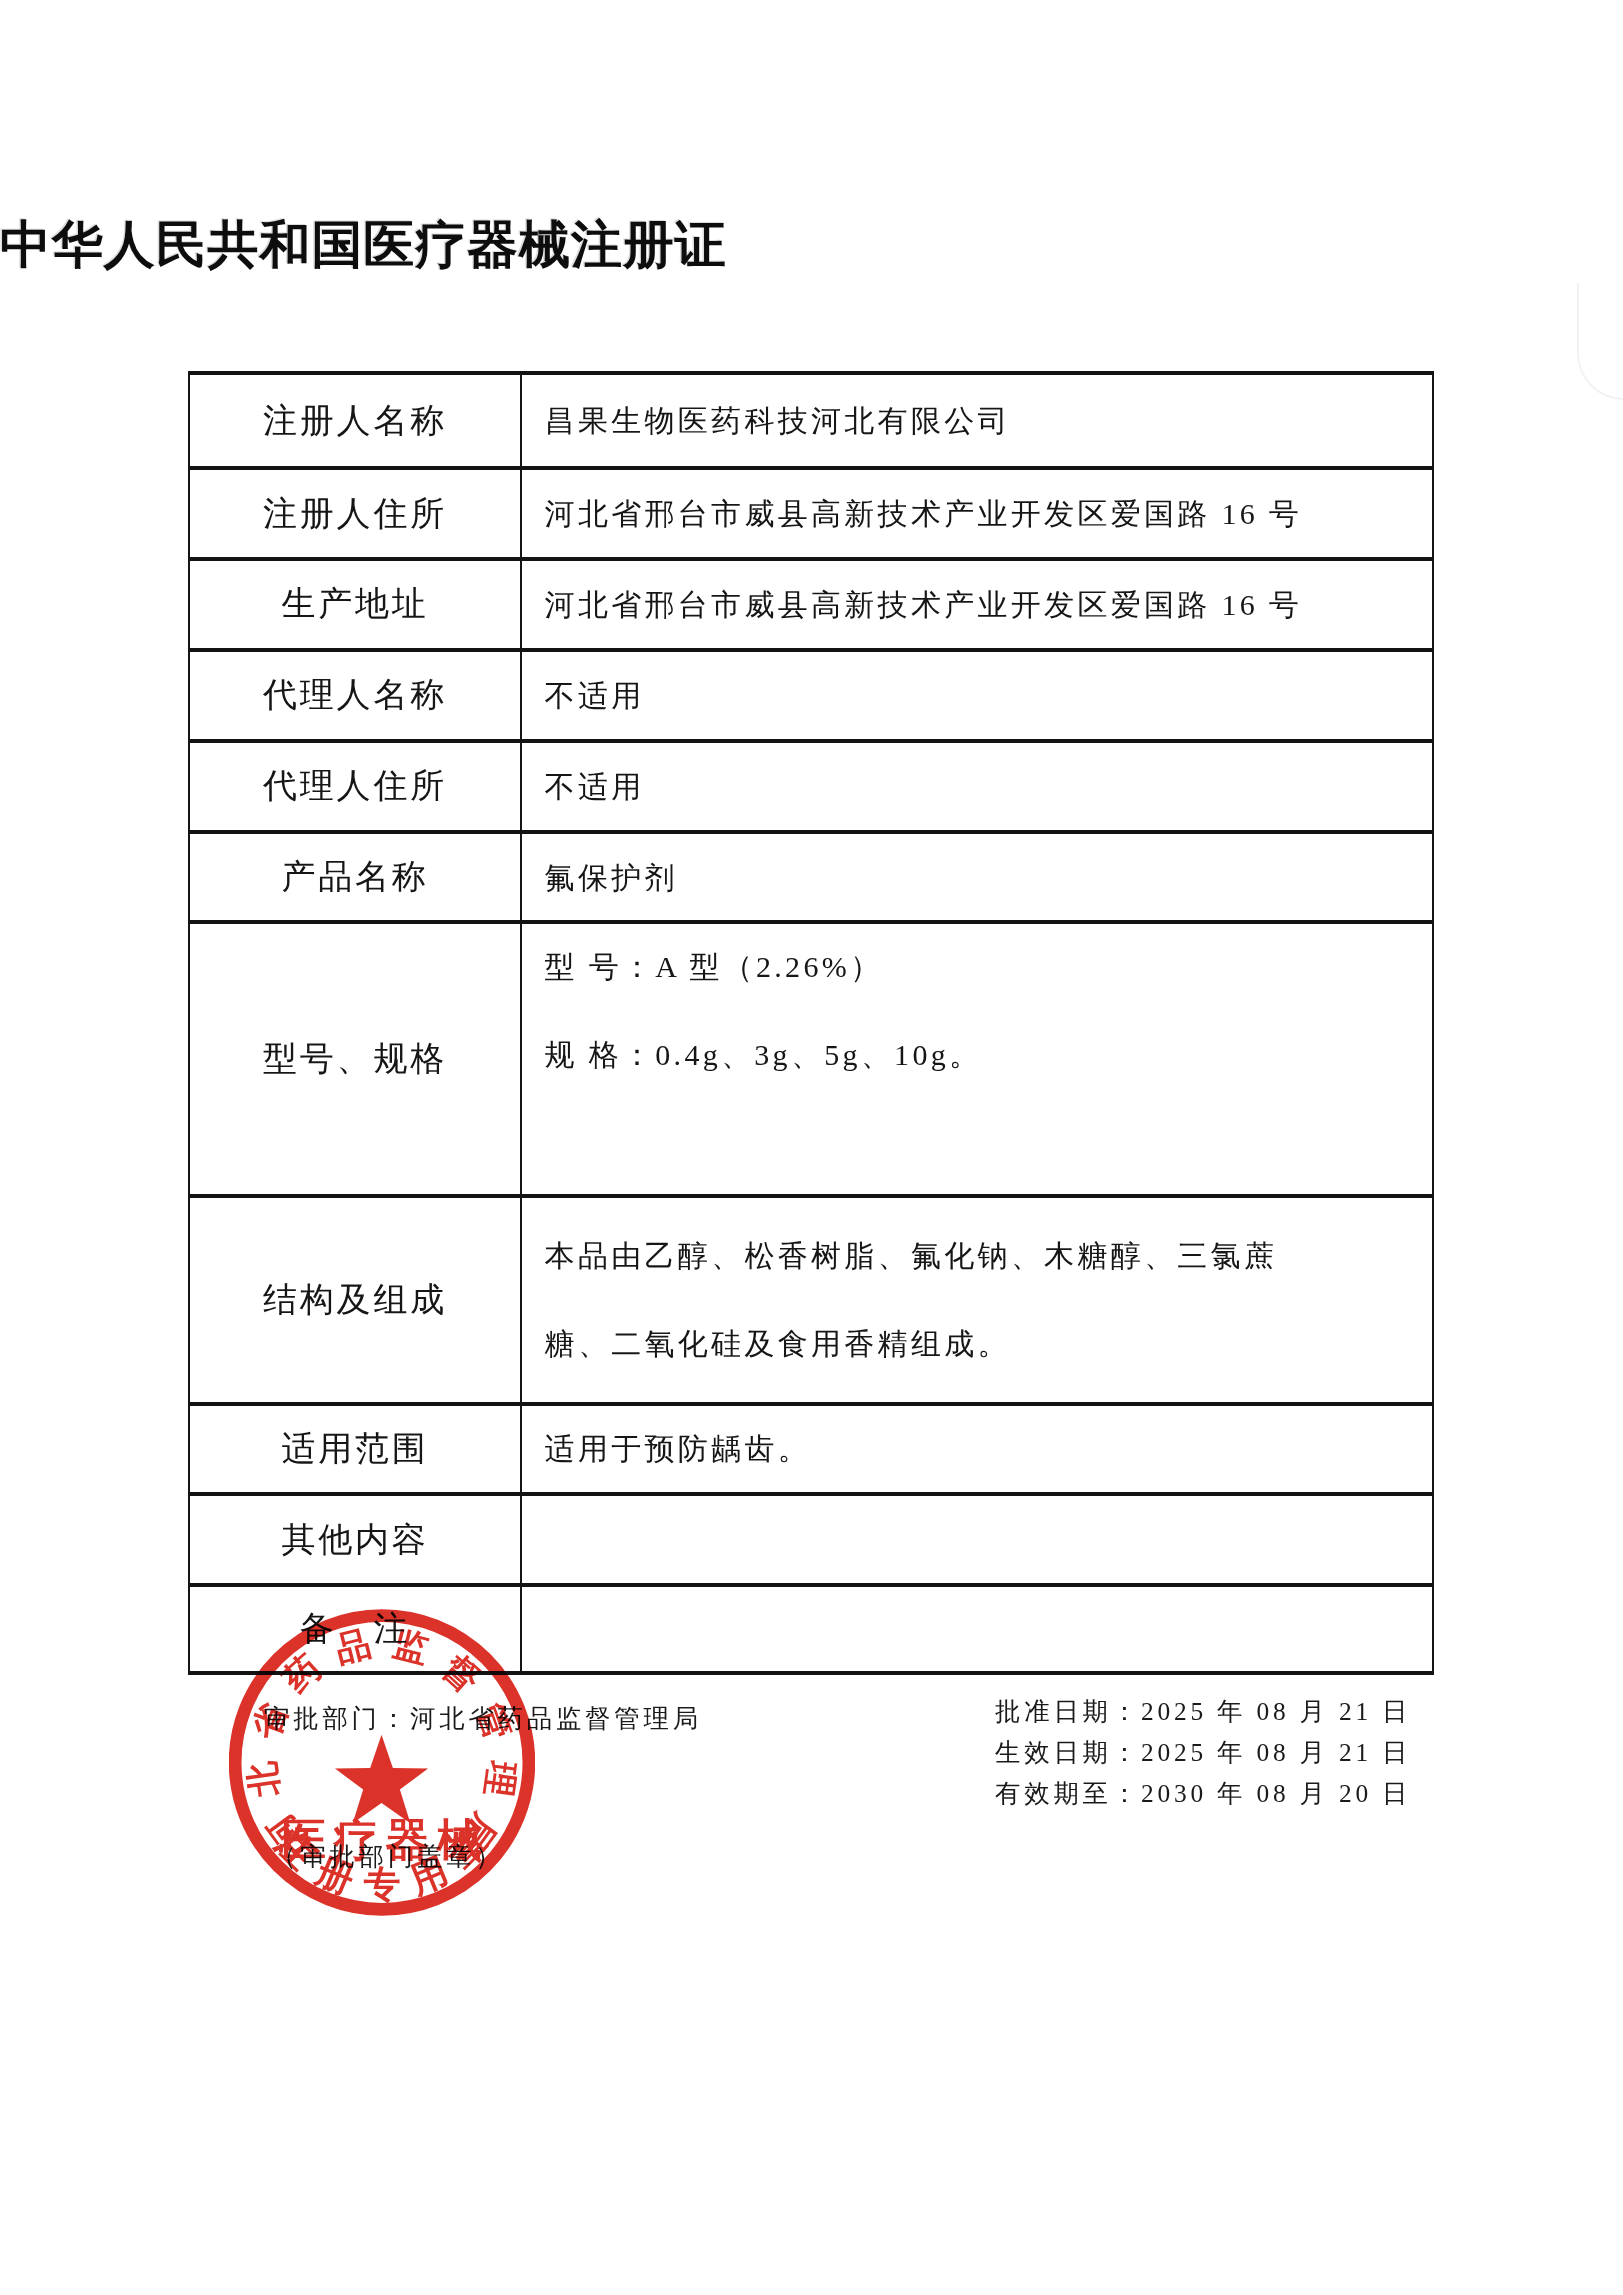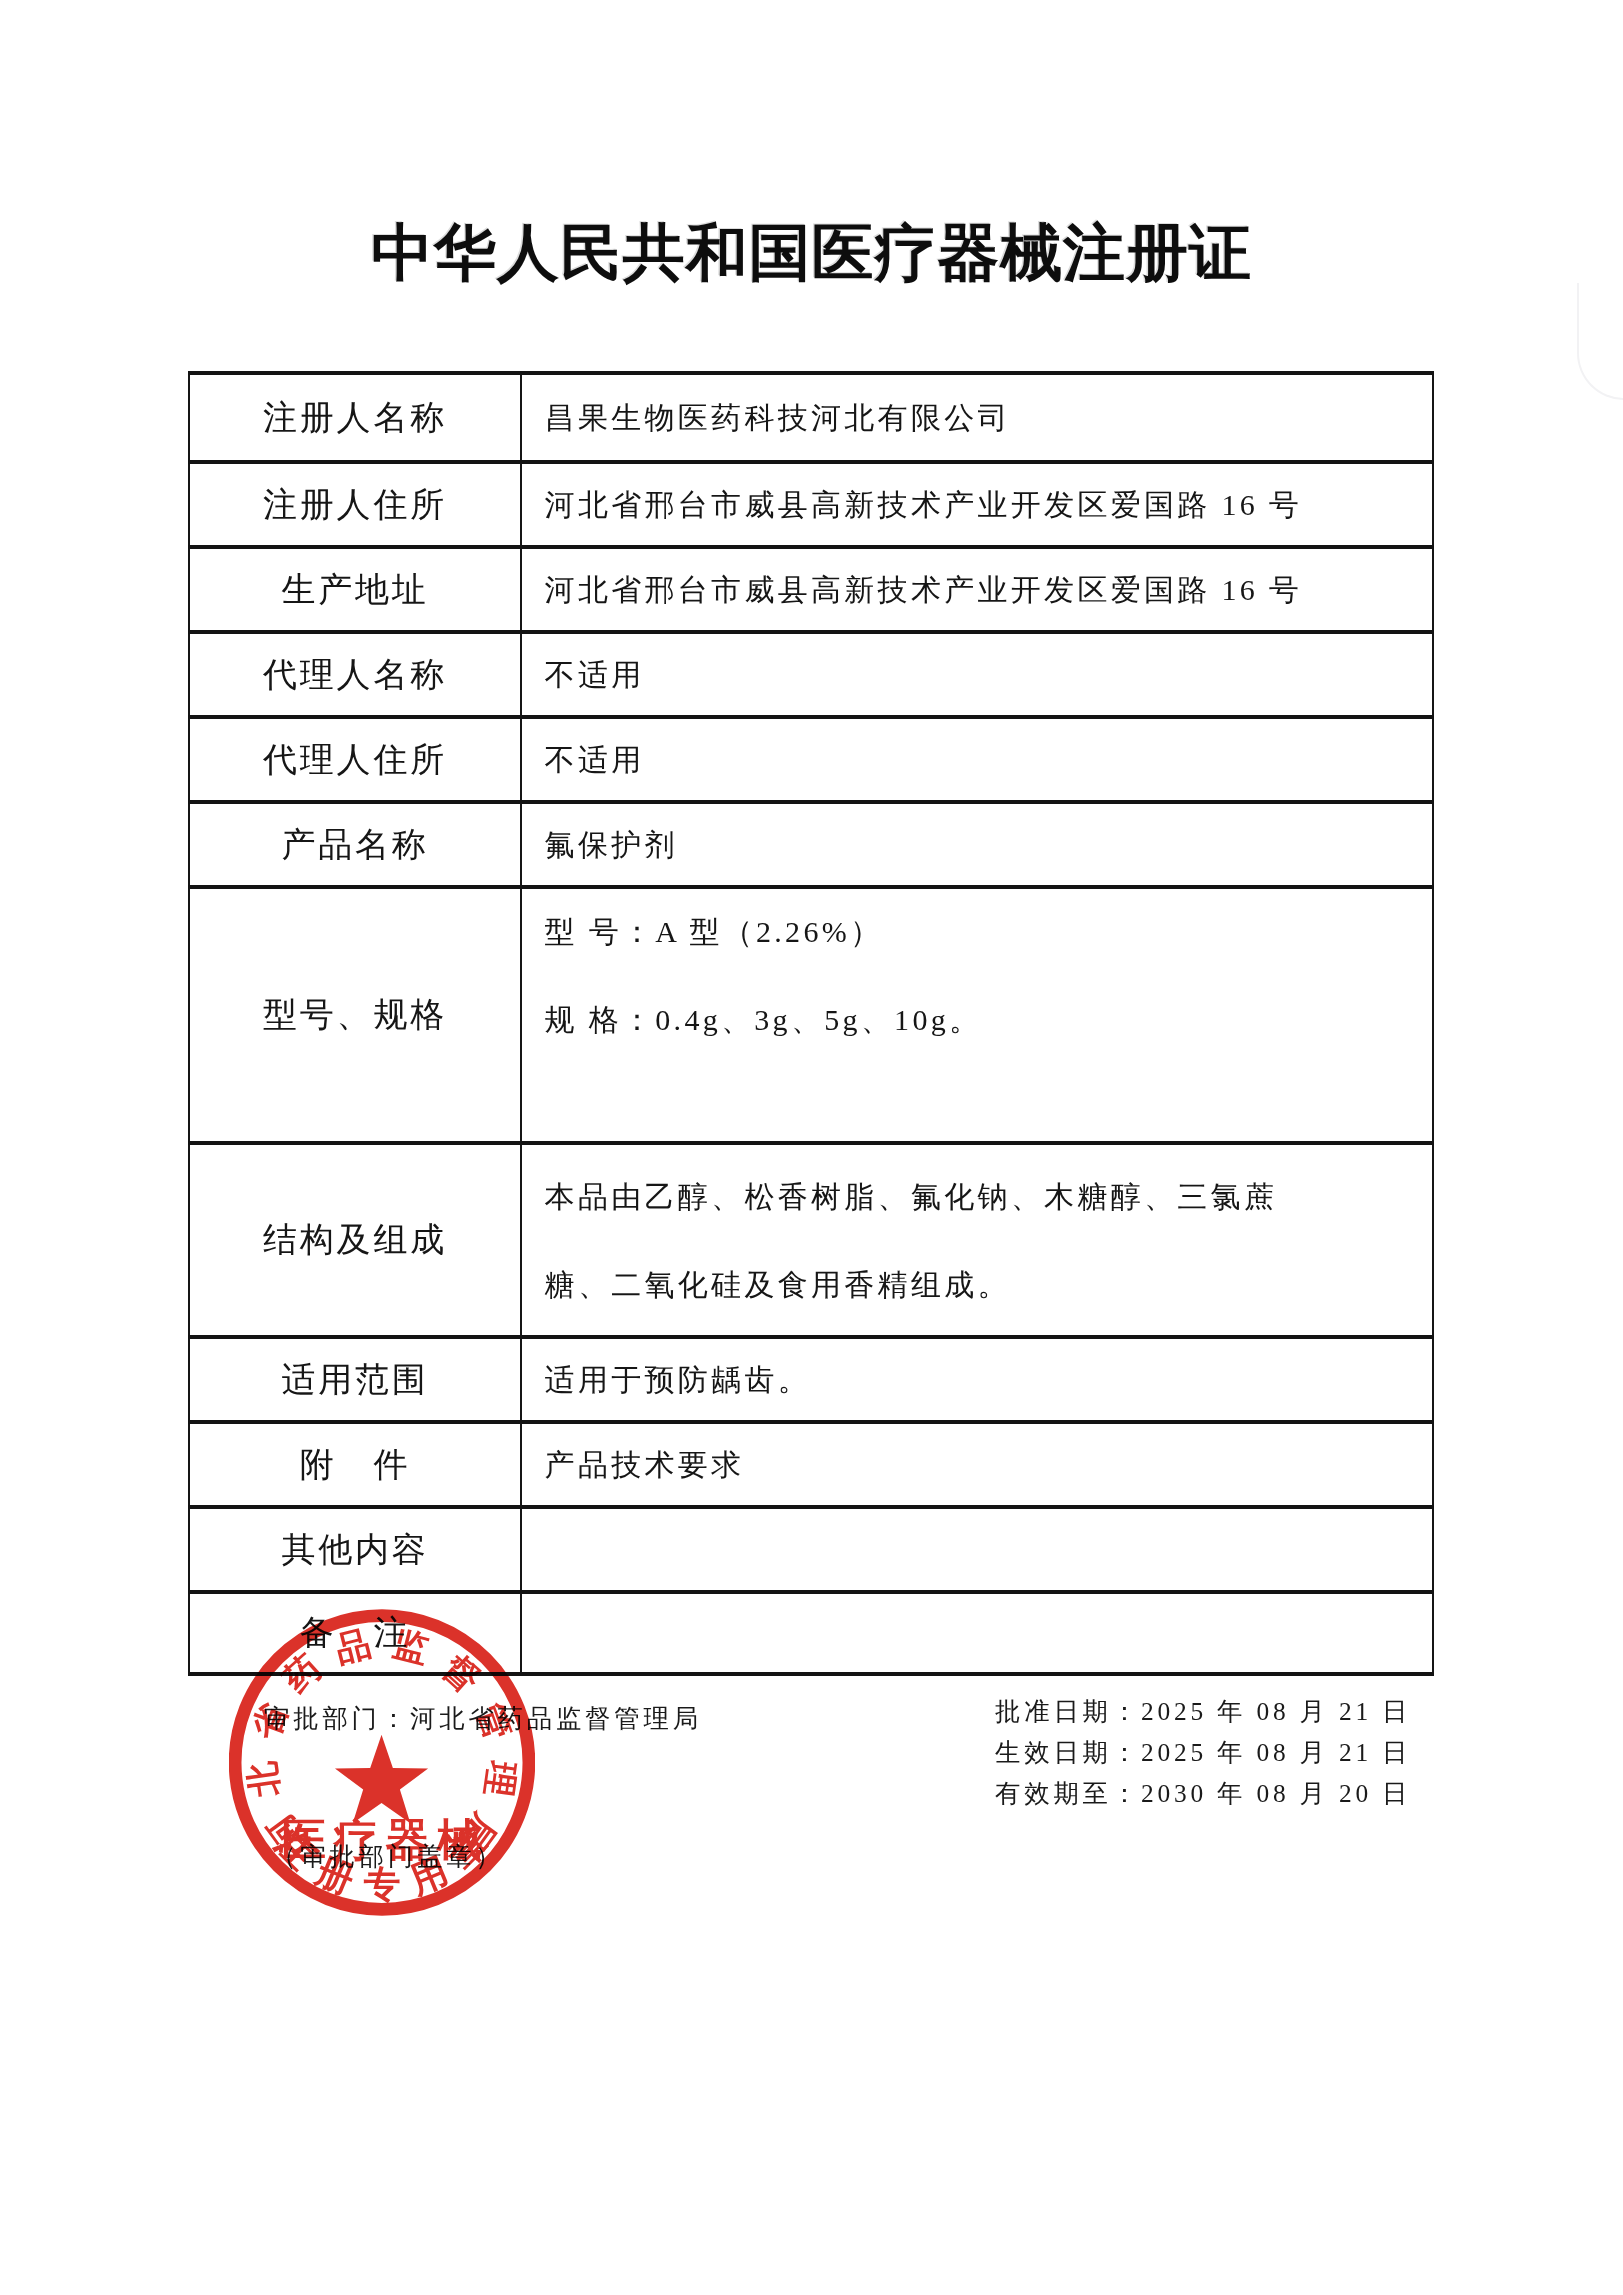--- a/index.html
+++ b/index.html
@@ -6,22 +6,22 @@
   .page{
     position:relative;
     width:1623px;height:2295px;
     background:#ffffff;
     font-family:"Liberation Serif","DejaVu Serif",serif;
     color:#111;
     overflow:hidden;
   }
   .doc-title{
     position:absolute;left:0;top:211px;width:1623px;
-    text-align:center;
-    font-size:62px;font-weight:bold;letter-spacing:0.9px;
+    text-align:left;
+    font-size:51px;font-weight:bold;letter-spacing:0.9px;
     color:#0d0d0d;
     text-shadow:-1.4px -1.4px 0 rgba(130,130,130,.28);
     white-space:nowrap;
   }
   .reg-line{
     position:absolute;left:286px;top:304px;
     font-size:33px;letter-spacing:1.9px;line-height:52px;
     white-space:nowrap;color:#141414;
   }
   table.cert{
@@ -143,26 +143,20 @@
       <td class="lbl">结构及组成</td>
       <td class="val two-mid">
         <div class="vline">本品由乙醇、松香树脂、氟化钠、木糖醇、三氯蔗</div>
         <div class="vline">糖、二氧化硅及食用香精组成。</div>
       </td>
     </tr>
     <tr style="height:85px">
       <td class="lbl">适用范围</td>
       <td class="val">
             <div class="vline">适用于预防龋齿。</div>
-          </td>
-    </tr>
-    <tr style="height:85px">
-      <td class="lbl">附　件</td>
-      <td class="val">
-            <div class="vline">产品技术要求</div>
           </td>
     </tr>
     <tr style="height:85px">
       <td class="lbl">其他内容</td>
       <td class="val">
             <div class="vline"></div>
           </td>
     </tr>
     <tr style="height:82px">
       <td class="lbl">备　注</td>

